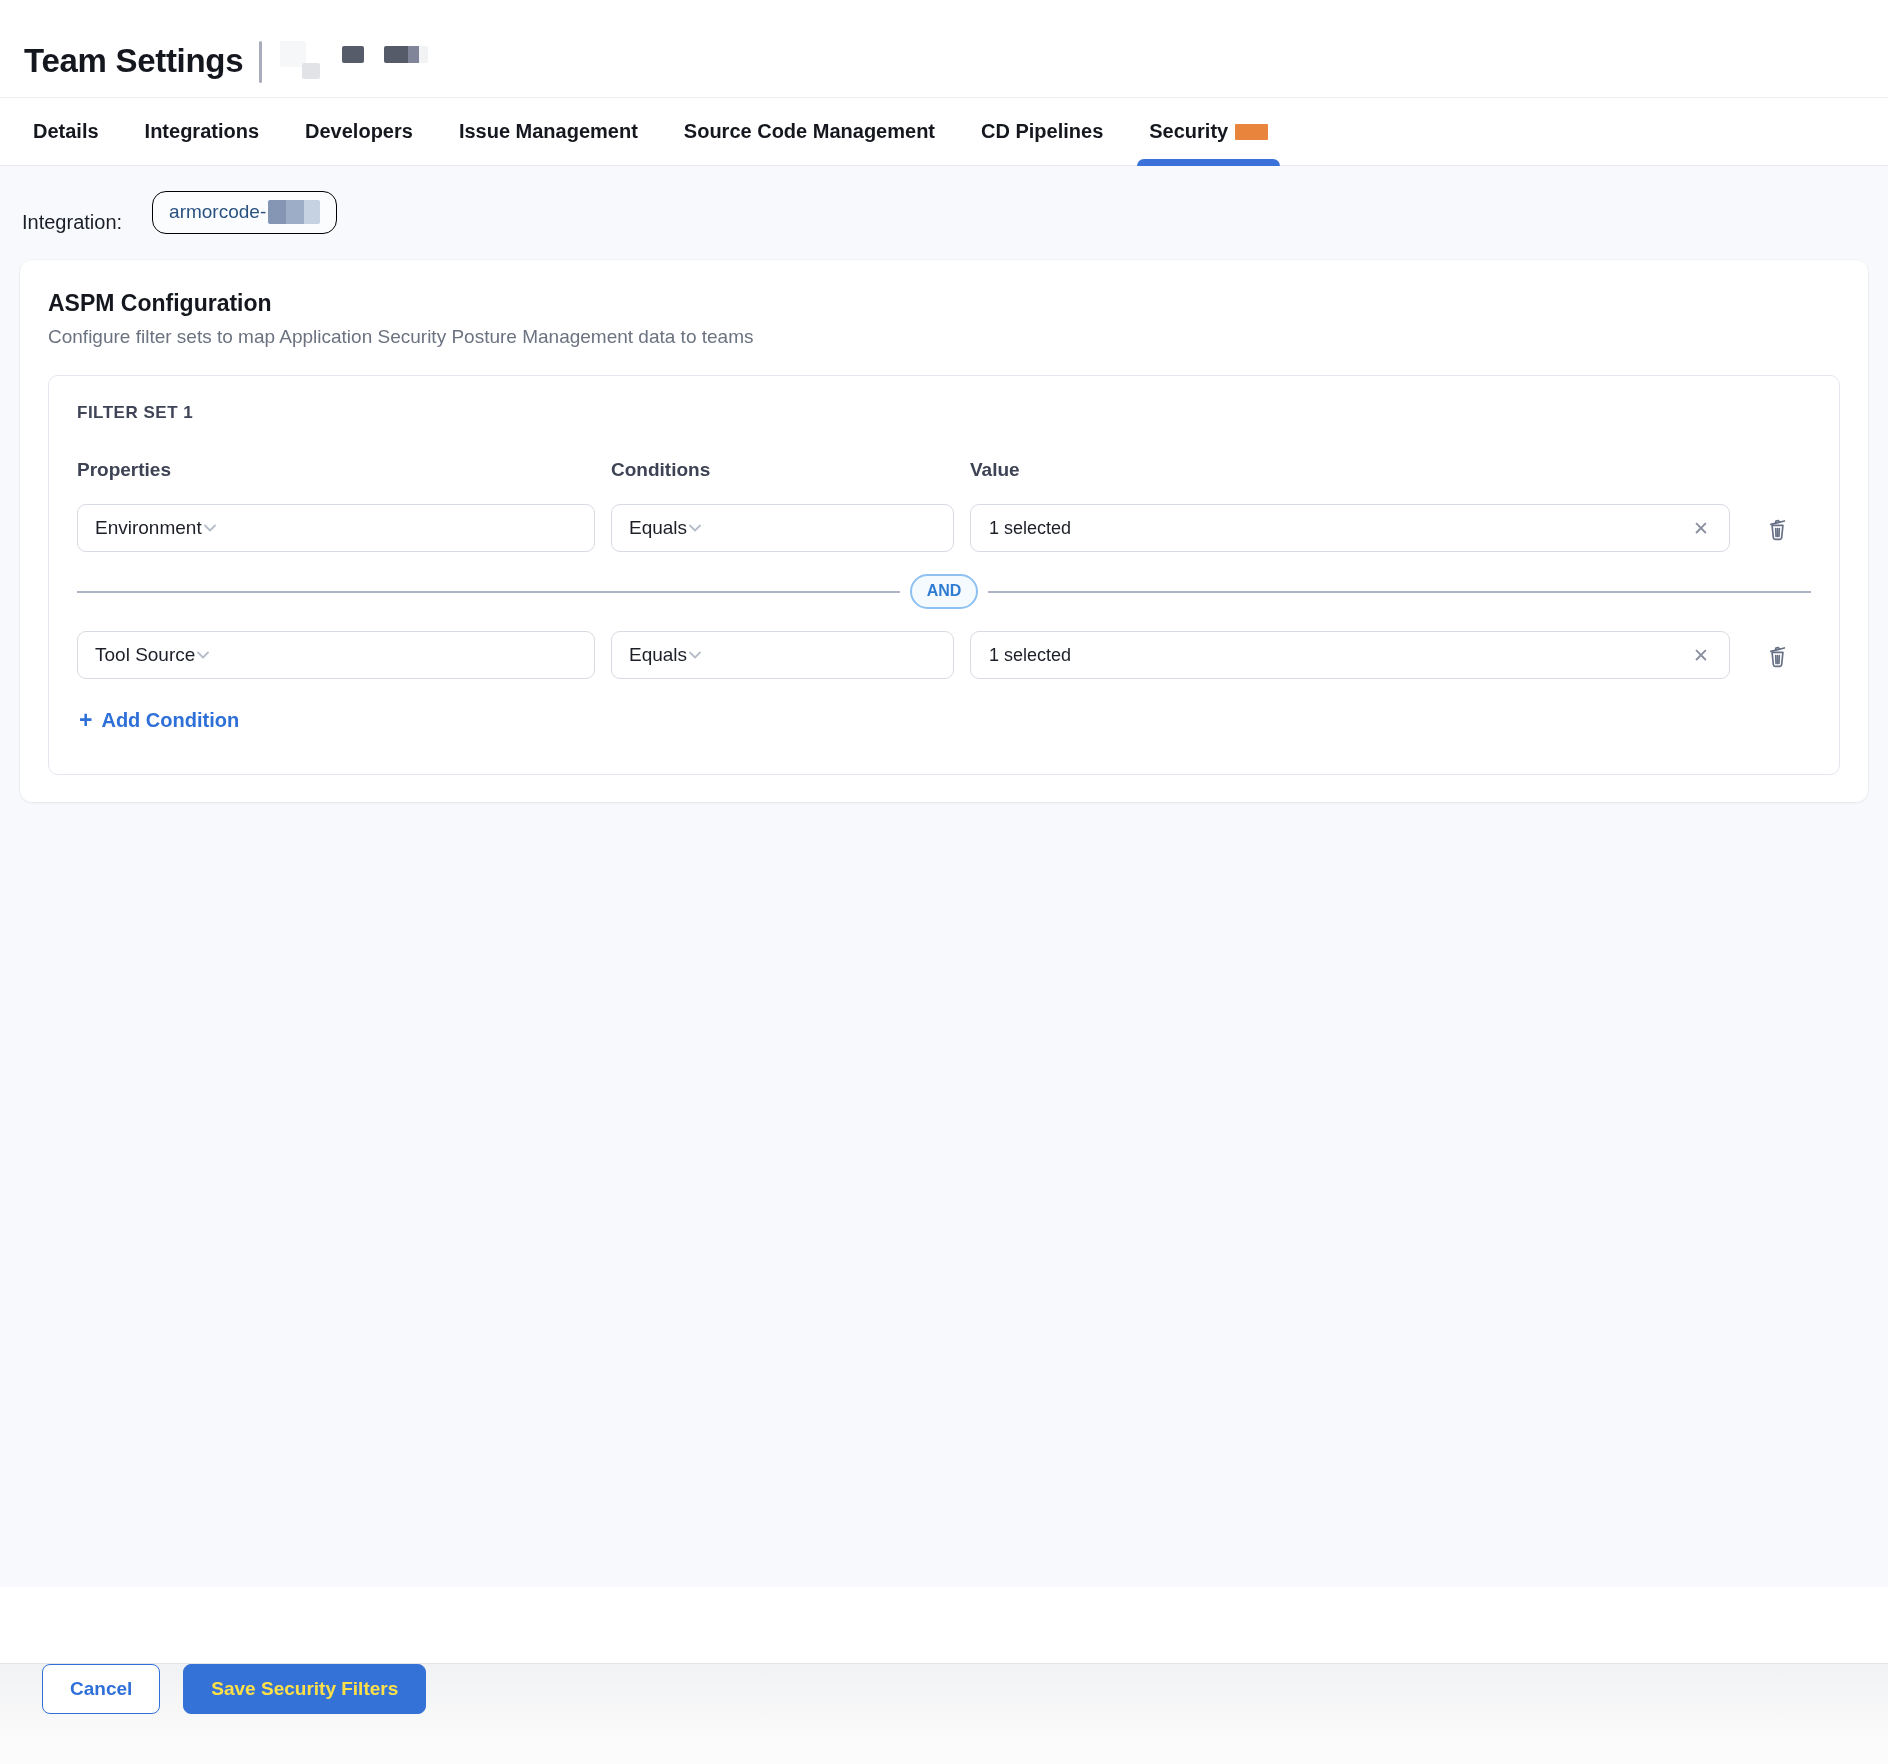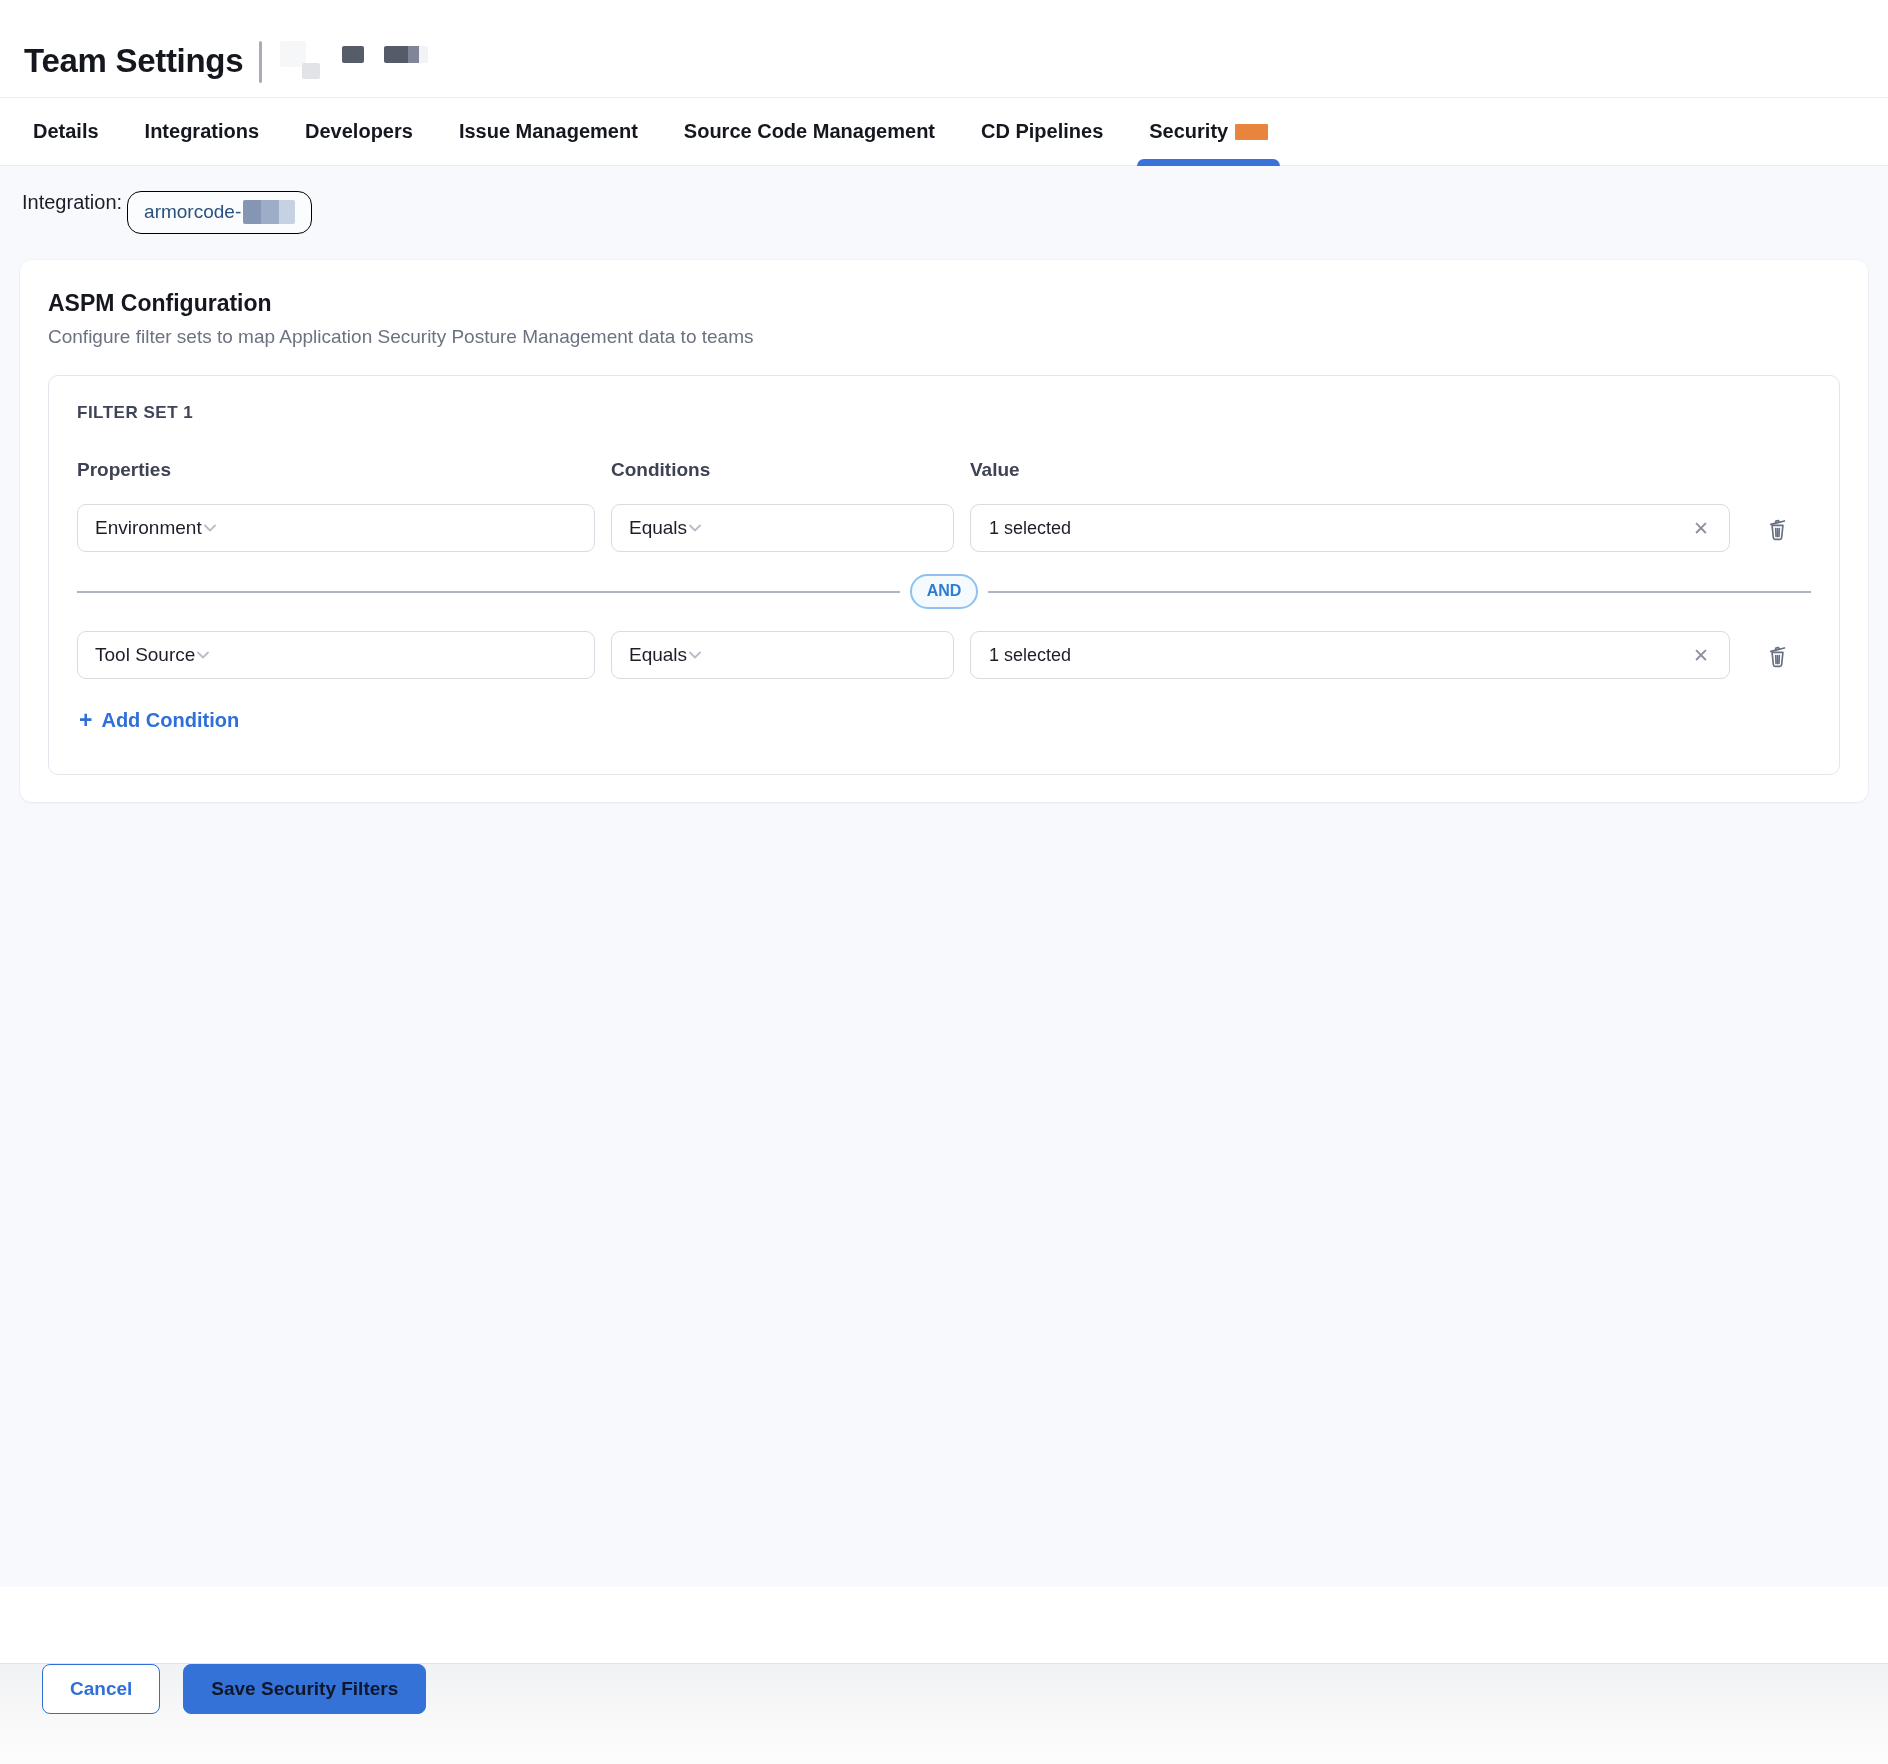--- a/index.html
+++ b/index.html
@@ -44,21 +44,21 @@
     height: 7px; background: #3b72d9; border-radius: 7px 7px 0 0;
   }
   .tab-badge {
     display: inline-block; width: 33px; height: 16px;
     background: #e8843c; margin-left: 7px; border-radius: 1px;
   }
 
   
   .content { background: #f7f9fc; height: 1421px; padding: 0 20px; }
   .integration-row {
-    display: flex; align-items: flex-start; gap: 5px;
+    display: flex; align-items: flex-end; gap: 30px;
     padding: 25px 2px 0 2px; font-size: 20px; color: #1b1e28;
   }
   .integration-label { font-weight: 400; }
   .chip {
     display: flex; align-items: center; gap: 2px;
     border: 1px solid #000000; background: #fbfcfe;
     border-radius: 14px; padding: 8px 16px 9px 16px;
     font-size: 19px; color: #29527f; cursor: default;
   }
   .chip-redaction { width: 52px; height: 24px; border-radius: 2px;
@@ -131,21 +131,21 @@
     border-top: 1px solid #e3e4e6;
     background: linear-gradient(180deg, #f1f2f3 0%, #fafafb 70%, #fcfcfd 100%);
     display: flex; align-items: flex-start; padding: 0 42px; gap: 23px;
   }
   .btn { height: 50px; border-radius: 8px; font-size: 19px; font-weight: 700;
     font-family: inherit; cursor: pointer; }
   .btn-cancel {
     background: #fff; border: 1.5px solid #2e6fd8; color: #2e6fd8; padding: 0 27px;
   }
   .btn-save {
-    background: #3572d8; border: 1px solid #3572d8; color: #0f172a; padding: 0 27px;
+    background: #3572d8; border: 1px solid #3572d8; color: #fde047; padding: 0 27px;
   }
 </style>
 </head>
 <body>
 
 <div class="header">
   <div class="title-row">
     <div class="page-title">Team Settings</div>
     <div class="title-redactions">
       <div class="vbar"></div>

